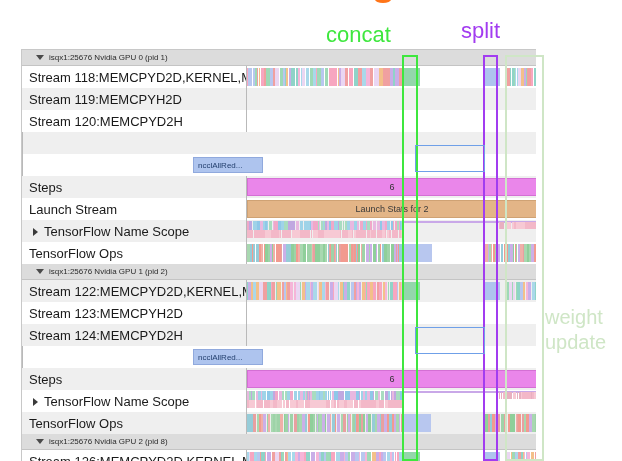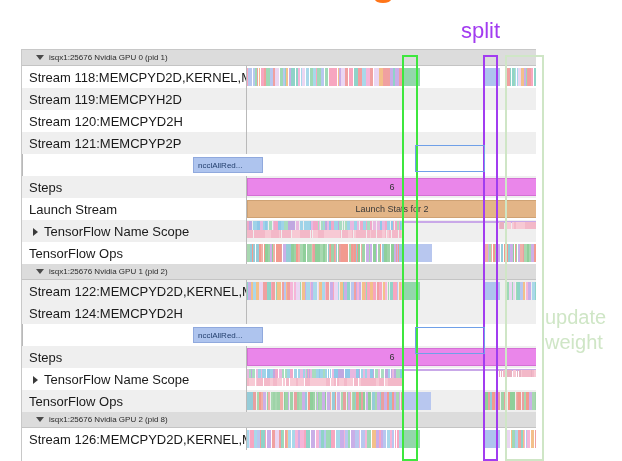--- a/index.html
+++ b/index.html
@@ -63,25 +63,26 @@
   #box-nccl1{left:415px;top:145px;width:70px;height:27px;}
   #box-nccl2{left:415px;top:327px;width:70px;height:27px;}
 </style>
 </head>
 <body>
 
 <div id="stage">
 
   <div id="anno-orange-clip"></div>
 
+  <div class="anno" id="anno-concat">concat</div>
   <div class="anno" id="anno-split">split</div>
   <div class="anno" id="anno-nccl">nccl</div>
   <div class="anno" id="anno-weight">
+    <div>weight</div>
     <div>update</div>
-    <div>weight</div>
   </div>
 
   <div id="panel">
       <div class="grp-header">
         <span class="grp-caret"></span>
         <span>isqx1:25676 Nvidia GPU 0 (pid 1)</span>
       </div>
       <div class="row">
         <div class="row-label">
           <span>Stream 118:MEMCPYD2D,KERNEL,ME</span>
@@ -173,23 +174,20 @@
         </div>
         <div class="track"></div>
       </div>
       <div class="row">
         <div class="row-label">
           <span>Stream 120:MEMCPYD2H</span>
         </div>
         <div class="track"></div>
       </div>
       <div class="row alt">
-        <div class="row-label">
-          <span>Stream 121:MEMCPYP2P</span>
-        </div>
         <div class="track"></div>
       </div>
       <div class="row">
         <div class="track">
           <div class="bar bar-nccl" style="left: 170px; width: 70px; top: 3px; height: 16px;">ncclAllRed...</div>
         </div>
       </div>
       <div class="row alt">
         <div class="row-label">
           <span>Steps</span>
@@ -559,20 +557,26 @@
             <div style="position: absolute; top: 0px; bottom: 0px; left: 11px; width: 2px; background: rgb(143, 211, 200); opacity: 1;"></div>
             <div style="position: absolute; top: 0px; bottom: 0px; left: 13px; width: 3px; background: rgb(184, 199, 239); opacity: 1;"></div>
             <div style="position: absolute; top: 0px; bottom: 0px; left: 16px; width: 2px; background: rgb(243, 192, 138); opacity: 1;"></div>
             <div style="position: absolute; top: 0px; bottom: 0px; left: 19px; width: 2px; background: rgb(245, 181, 216); opacity: 1;"></div>
             <div style="position: absolute; top: 0px; bottom: 0px; left: 21px; width: 3px; background: rgb(201, 174, 232); opacity: 1;"></div>
             <div style="position: absolute; top: 0px; bottom: 0px; left: 25px; width: 3px; background: rgb(169, 216, 234); opacity: 1;"></div>
             <div style="position: absolute; top: 0px; bottom: 0px; left: 28px; width: 2px; background: rgb(143, 211, 200); opacity: 1;"></div>
           </div>
         </div>
       </div>
+      <div class="row">
+        <div class="row-label">
+          <span>Stream 123:MEMCPYH2D</span>
+        </div>
+        <div class="track"></div>
+      </div>
       <div class="row alt">
         <div class="row-label">
           <span>Stream 124:MEMCPYD2H</span>
         </div>
         <div class="track"></div>
       </div>
       <div class="row">
         <div class="track">
           <div class="bar bar-nccl" style="left: 170px; width: 70px; top: 3px; height: 16px;">ncclAllRed...</div>
         </div>

